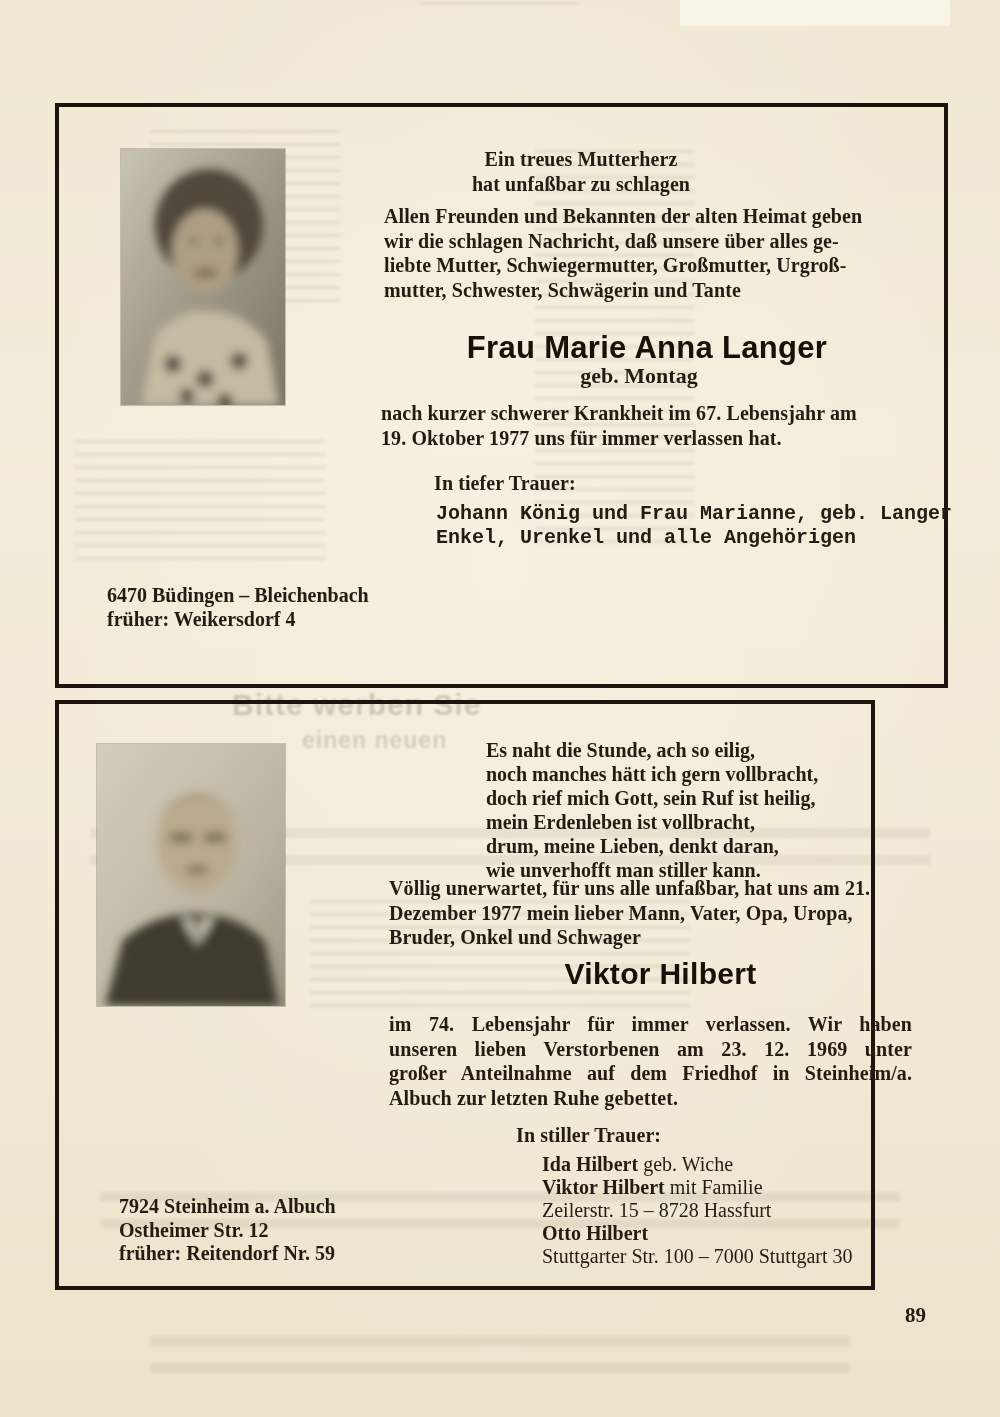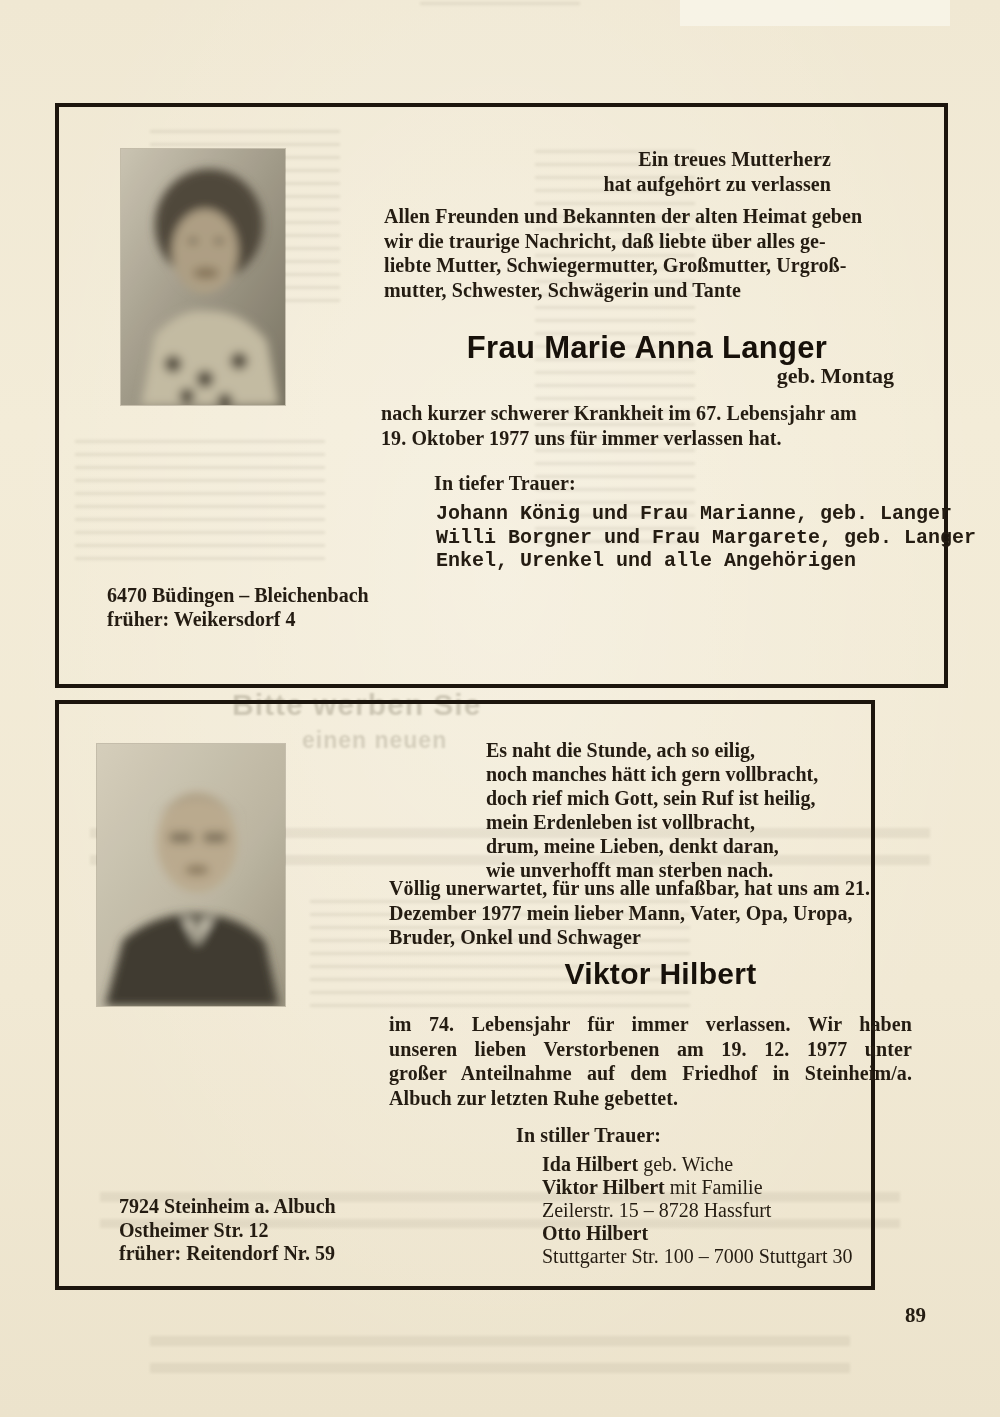--- a/index.html
+++ b/index.html
@@ -30,21 +30,21 @@
   .ghost2 { left:302px; top:727px; font-size:23px; opacity:.30; }
   .scan-highlight { position:absolute; left:680px; top:0; width:270px; height:26px; background:#f9f5ea; opacity:.8; }
 
   
   .notice { position:absolute; border:4px solid #1c150d; box-sizing:border-box; }
   .notice1 { left:55px; top:103px;  width:893px; height:585px; }
   .notice2 { left:55px; top:700px;  width:820px; height:590px; }
 
   .abs { position:absolute; }
   .ln  { white-space:nowrap; }
-  .center { text-align:right; }
+  .center { text-align:center; }
   .b { font-weight:700; }
 
   .body-text { font-size:20px; line-height:24.5px; font-weight:700; letter-spacing:.1px; }
 
   
   .photo { position:absolute; box-shadow:0 0 0 1px rgba(60,50,35,.25); }
   .photo1 { left:62px;  top:42px; width:164px; height:256px; }
   .photo2 { left:38px;  top:40px; width:188px; height:262px; }
   .photo svg { display:block; width:100%; height:100%; }
 
@@ -120,43 +120,42 @@
           <circle cx="118" cy="212" r="9" fill="#5e564a"></circle>
           <circle cx="66" cy="247" r="8" fill="#5e564a"></circle>
           <circle cx="104" cy="252" r="8" fill="#5e564a"></circle>
         </g>
         <rect width="164" height="256" fill="rgba(70,60,40,.08)"></rect>
       </svg>
     </div>
 
     <div class="abs epigraph1 body-text center">
       <div class="ln">Ein treues Mutterherz</div>
-      <div class="ln">hat aufgehört zu verlassen</div>
+      <div class="ln">hat unfaßbar zu schlagen</div>
     </div>
 
     <div class="abs intro1 body-text">
       <div class="ln">Allen Freunden und Bekannten der alten Heimat geben</div>
-      <div class="ln">wir die traurige Nachricht, daß liebte über alles ge-</div>
+      <div class="ln">wir die schlagen Nachricht, daß unsere über alles ge-</div>
       <div class="ln">liebte Mutter, Schwiegermutter, Großmutter, Urgroß-</div>
       <div class="ln">mutter, Schwester, Schwägerin und Tante</div>
     </div>
 
     <h1 class="abs name-heading name1">Frau Marie Anna Langer</h1>
     <div class="abs maiden1 b center">geb. Montag</div>
 
     <div class="abs details1 body-text">
       <div class="ln">nach kurzer schwerer Krankheit im 67. Lebensjahr am</div>
       <div class="ln">19. Oktober 1977 uns für immer verlassen hat.</div>
     </div>
 
     <div class="abs trauer1 body-text ln">In tiefer Trauer:</div>
 
     <div class="abs mourners1">
       <div class="ln">Johann König und Frau Marianne, geb. Langer</div>
-      <div class="ln">Willi Borgner und Frau Margarete, geb. Langer</div>
       <div class="ln">Enkel, Urenkel und alle Angehörigen</div>
     </div>
 
     <div class="abs address1">
       <div class="ln">6470 Büdingen – Bleichenbach</div>
       <div class="ln">früher: Weikersdorf 4</div>
     </div>
   </section>
 
   <section class="notice notice2">
@@ -187,34 +186,34 @@
         <rect width="188" height="262" fill="rgba(70,60,40,.06)"></rect>
       </svg>
     </div>
 
     <div class="abs poem2">
       <div class="ln">Es naht die Stunde, ach so eilig,</div>
       <div class="ln">noch manches hätt ich gern vollbracht,</div>
       <div class="ln">doch rief mich Gott, sein Ruf ist heilig,</div>
       <div class="ln">mein Erdenleben ist vollbracht,</div>
       <div class="ln">drum, meine Lieben, denkt daran,</div>
-      <div class="ln">wie unverhofft man sterben nach.</div>
+      <div class="ln">wie unverhofft man stiller kann.</div>
     </div>
 
     <div class="abs intro2 body-text">
       <div class="ln">Völlig unerwartet, für uns alle unfaßbar, hat uns am 21.</div>
       <div class="ln">Dezember 1977 mein lieber Mann, Vater, Opa, Uropa,</div>
       <div class="ln">Bruder, Onkel und Schwager</div>
     </div>
 
     <h1 class="abs name-heading name2">Viktor Hilbert</h1>
 
     <div class="abs details2 body-text">
       <div class="jl">im 74. Lebensjahr für immer verlassen. Wir haben</div>
-      <div class="jl">unseren lieben Verstorbenen am 19. 12. 1977 unter</div>
+      <div class="jl">unseren lieben Verstorbenen am 23. 12. 1969 unter</div>
       <div class="jl">großer Anteilnahme auf dem Friedhof in Steinheim/a.</div>
       <div class="ln">Albuch zur letzten Ruhe gebettet.</div>
     </div>
 
     <div class="abs trauer2 body-text ln">In stiller Trauer:</div>
 
     <div class="abs mourners2">
       <div class="ln"><span class="m-name">Ida Hilbert</span><span class="m-rest"> geb. Wiche</span></div>
       <div class="ln"><span class="m-name">Viktor Hilbert</span><span class="m-rest"> mit Familie</span></div>
       <div class="ln"><span class="m-name"></span><span class="m-rest">Zeilerstr. 15 – 8728 Hassfurt</span></div>

